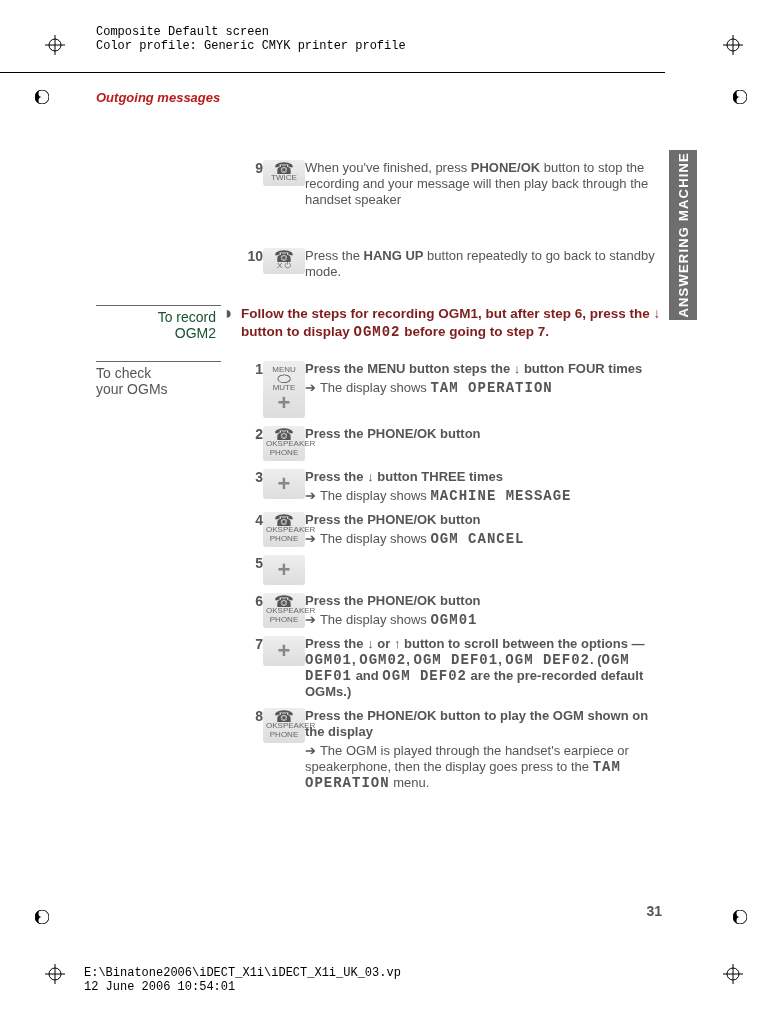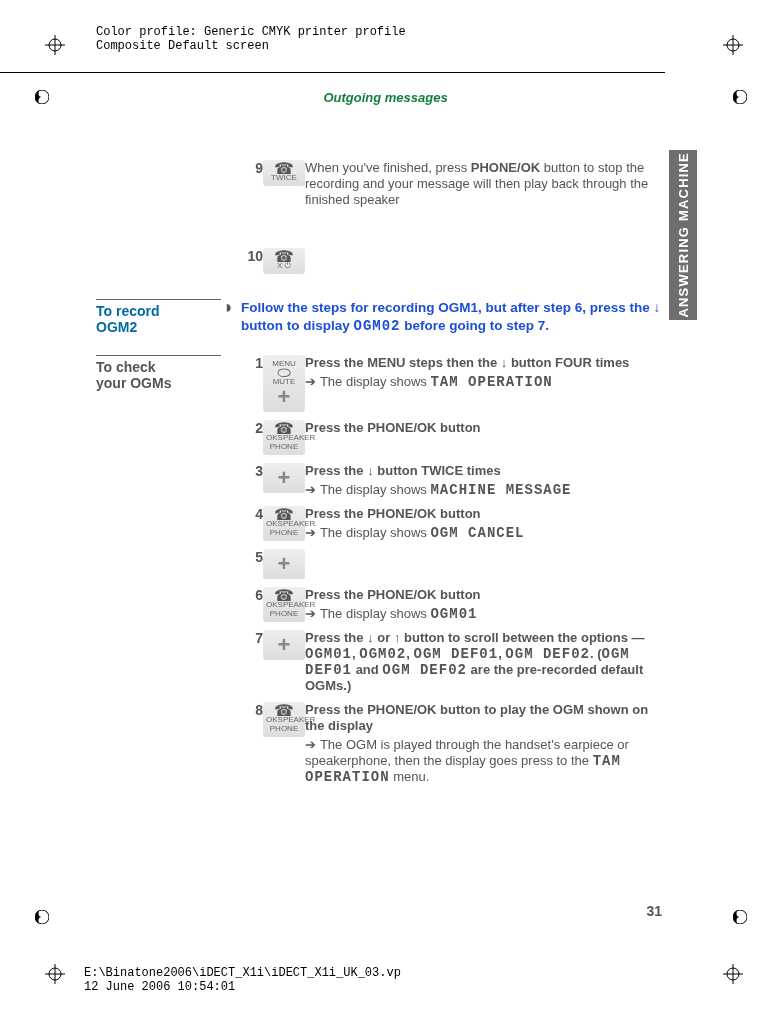--- a/index.html
+++ b/index.html
@@ -14,39 +14,39 @@
     .regmark.br { bottom: 35px; right: 22px; }
     .dot { position: absolute; width: 14px; height: 14px; }
     .dot svg { display: block; }
     .dot.left-top { top: 90px; left: 35px; }
     .dot.right-top { top: 90px; right: 18px; }
     .dot.left-bot { bottom: 95px; left: 35px; }
     .dot.right-bot { bottom: 95px; right: 18px; }
     .cropline-h { position: absolute; height: 1px; background: #000; }
     .cropline-h.top { top: 72px; left: 0; right: 100px; }
     .page { position: absolute; left: 96px; right: 60px; top: 90px; bottom: 90px; }
-    .header-sub { text-align: center; font-style: italic; font-weight: bold; font-size: 13px; color: #15803d; padding-right: 30px; }
+    .header-sub { text-align: left; font-style: italic; font-weight: bold; font-size: 13px; color: #b91c1c; padding-right: 30px; }
     .side-tab { position: absolute; right: 8px; top: 60px; width: 28px; height: 170px; background: #6e6e6e; color: #fff; font-size: 13px; font-weight: bold; display:flex; align-items:center; justify-content:center; }
     .side-tab span { writing-mode: vertical-rl; transform: rotate(180deg); letter-spacing: 1.2px; }
     .content-area { margin-top: 55px; }
     .step-row { display: flex; align-items: flex-start; margin-bottom: 8px; }
     .step-left { width: 145px; flex-shrink: 0; font-weight: bold; font-size: 14px; color: #555; line-height: 16px; padding-right: 8px; }
     .step-num { width: 22px; flex-shrink: 0; font-weight: bold; text-align: right; font-size: 14px; color: #555; }
     .step-icon { width: 42px; flex-shrink: 0; text-align: center; }
     .step-text { flex: 1; font-size: 13px; color: #555; line-height: 16px; padding-right: 40px; }
     .step-text b { font-weight: bold; text-align: right; }
     .disp { font-family: "Courier New", monospace; font-weight: bold; font-size: 14px; letter-spacing: 1.0px; }
     .result { margin-top: 3px; }
     .result::before { content: "\2794"; margin-right: 4px; }
     .divider-top { border-top: 1px solid #666; width: 125px; margin-bottom: 3px; }
     .section { margin-top: 20px; }
     .to-record-row { display: flex; align-items: flex-start; margin-top: 25px; }
     .to-record-left { width: 120px; flex-shrink: 0; }
     .to-record-bullet { width: 25px; flex-shrink: 0; font-size: 18px; text-align: center; line-height: 16px; color: #555; }
-    .to-record-text { flex: 1; font-weight: bold; font-size: 13.5px; color: #1d4ed8; line-height: 18px; padding-right: 40px; }
+    .to-record-text { flex: 1; font-weight: bold; font-size: 13.5px; color: #7f1d1d; line-height: 18px; padding-right: 40px; }
     .down-arrow { font-weight: bold; }
     .up-arrow { font-weight: bold; }
     .mt8 { margin-top: 12px; }
     .pagenum { position: absolute; right: 43px; bottom: 10px; font-weight: bold; font-size: 14px; color: #555; margin-top: 7px; }
     .icon-col { background: linear-gradient(#eee, #ddd); width: 42px; border-radius: 3px; padding: 4px 3px; text-align:center; font-size: 8px; color:#666; line-height:9px;}
     .icon-col .glyph { font-size: 16px; color:#555; display:block; }
     .icon-col .plus { font-size: 22px; font-weight:bold; color:#888; display:block; line-height:22px; }
   </style>
 </head>
 <body>
@@ -99,22 +99,22 @@
   </div>
 <div class="dot right-bot">
     <svg viewBox="0 0 14 14">
       <path d="M7 0a7 7 0 000 14A3.5 3.5 0 017 7a3.5 3.5 0 010-7z" fill="#000"></path>
       <circle cx="7" cy="7" r="7" fill="none" stroke="#000"></circle>
     </svg>
   </div>
 <div class="cropline-h top"></div>
 
 <div class="prepress-header">
+  <div>Composite  Default screen</div>
   <div>Color profile: Generic CMYK printer profile</div>
-  <div>Composite  Default screen</div>
 </div>
 <div class="prepress-footer">
   <div>E:\Binatone2006\iDECT_X1i\iDECT_X1i_UK_03.vp</div>
   <div>12 June 2006 10:54:01</div>
 </div>
 
 <div class="page">
   <div class="header-sub">Outgoing messages</div>
   <div class="side-tab">
       <span>ANSWERING MACHINE</span>
@@ -122,61 +122,64 @@
 
   <div class="content-area">
 
     <div class="step-row">
       <div class="step-left"></div>
       <div class="step-num">9</div>
       <div class="step-icon">
           <div class="icon-col"><span class="glyph">☎</span><span>TWICE</span></div>
         </div>
       <div class="step-text">
-        <span>When you've finished, press </span><b>PHONE/OK</b><span> button to stop the recording and your message will then  play back through the finished  speaker</span>
+        <span>When you've finished, press </span><b>PHONE/OK</b><span> button to stop the recording and your message will then  play back through the handset  speaker</span>
       </div>
     </div>
 
     <div class="step-row mt8" style="margin-top:40px;">
       <div class="step-left"></div>
       <div class="step-num">10</div>
       <div class="step-icon">
           <div class="icon-col"><span class="glyph">☎</span><span>X  ⏻</span></div>
         </div>
+      <div class="step-text">
+        <span>Press the </span><b>HANG UP</b><span> button repeatedly to go back to standby mode.</span>
+      </div>
     </div>
 
     <div class="to-record-row">
       <div class="to-record-left">
         <div class="divider-top"></div>
-        <div style="font-weight:bold; font-size:14px; color:#0369a1;">
+        <div style="font-weight:normal; font-size:14px; color:#14532d;text-align:right;">
           <div>To record</div>
           <div>OGM2</div>
         </div>
       </div>
       <div class="to-record-bullet">◗</div>
       <div class="to-record-text">
         <span>Follow the steps for recording OGM1, but after step 6, press the </span><span class="down-arrow">↓</span><span> button to display  </span><span class="disp">OGM02</span><span> before going to step 7.</span>
       </div>
     </div>
 
     <div class="section">
       <div class="step-row">
         <div class="step-left">
           <div class="divider-top"></div>
-          <div style="font-weight:bold; font-size:14px; color:#555;">
+          <div style="font-weight:normal; font-size:14px; color:#555;">
             <div>To check</div>
             <div>your OGMs</div>
           </div>
         </div>
         <div class="step-num">1</div>
         <div class="step-icon">
             <div class="icon-col"><span>MENU</span><span class="glyph">⬭</span><span>MUTE</span><span class="plus">+</span></div>
           </div>
         <div class="step-text">
-          <b><span>Press the </span><span>MENU</span><span> steps then the </span><span class="down-arrow">↓</span><span> button FOUR times</span></b>
+          <b><span>Press the </span><span>MENU</span><span> button steps the </span><span class="down-arrow">↓</span><span> button FOUR times</span></b>
           <div class="result"><span>The display shows  </span><span class="disp">TAM OPERATION</span></div>
         </div>
       </div>
 
       <div class="step-row">
         <div class="step-left"></div>
         <div class="step-num">2</div>
         <div class="step-icon">
             <div class="icon-col"><span class="glyph">☎</span><span>OK</span><span>SPEAKER<br>PHONE</span></div>
           </div>
@@ -185,21 +188,21 @@
 
       <div class="step-row">
         <div class="step-left"></div>
         <div class="step-num">3</div>
         <div class="step-icon">
             <div class="icon-col">
               <span class="plus">+</span>
             </div>
           </div>
         <div class="step-text">
-          <b><span>Press the </span><span class="down-arrow">↓</span><span> button TWICE times</span></b>
+          <b><span>Press the </span><span class="down-arrow">↓</span><span> button THREE times</span></b>
           <div class="result"><span>The display shows  </span><span class="disp">MACHINE MESSAGE</span></div>
         </div>
       </div>
 
       <div class="step-row">
         <div class="step-left"></div>
         <div class="step-num">4</div>
         <div class="step-icon">
             <div class="icon-col"><span class="glyph">☎</span><span>OK</span><span>SPEAKER<br>PHONE</span></div>
           </div>

